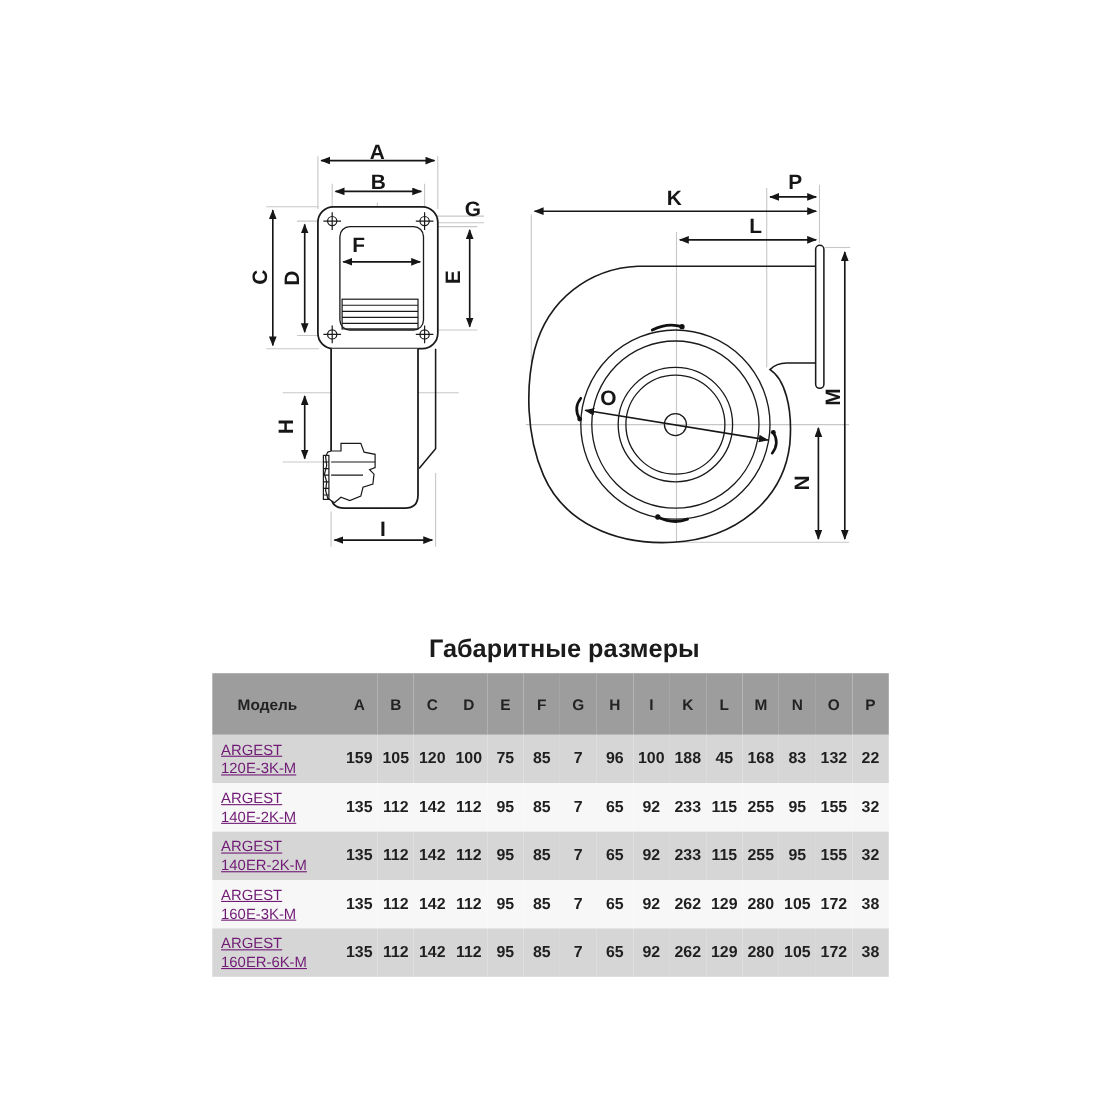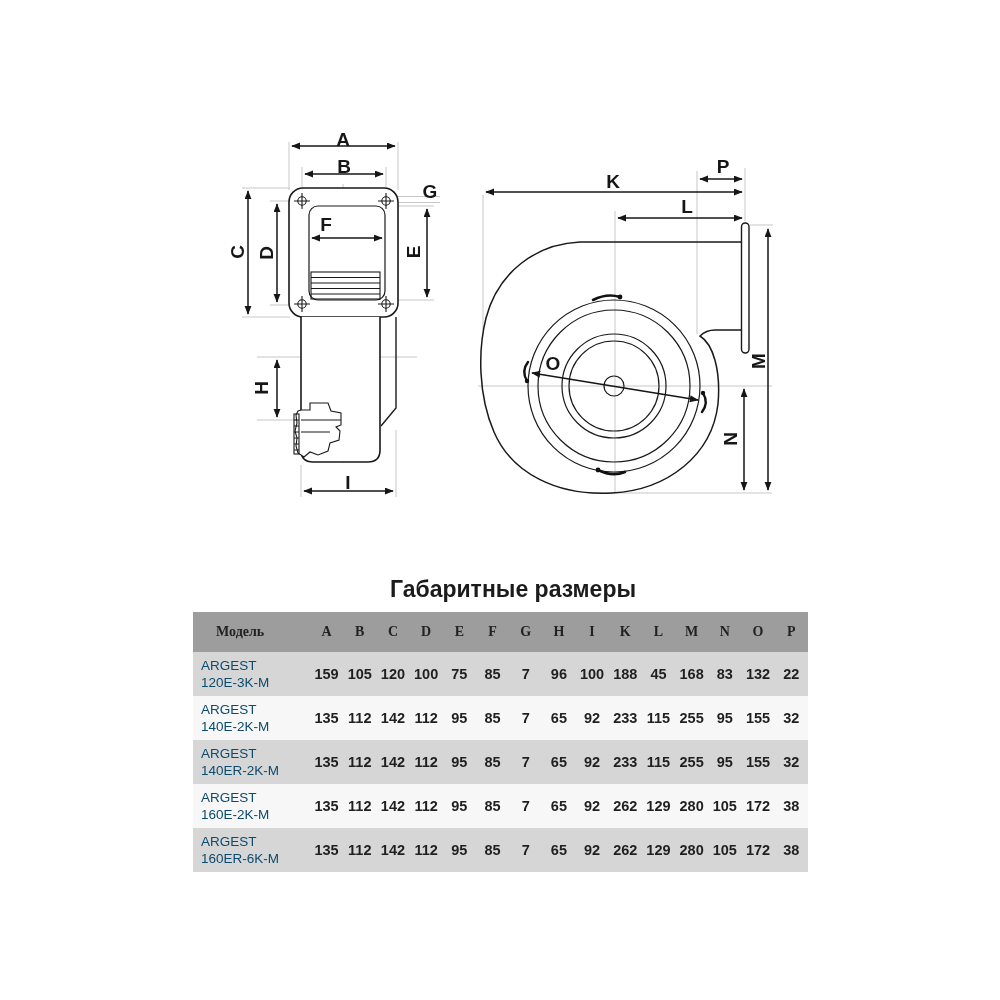--- a/index.html
+++ b/index.html
@@ -19,31 +19,31 @@
   .title{
     position:absolute;left:0;top:563px;width:1000px;margin:13px;
     text-align:center;font-size:23px;font-weight:bold;color:#1b1b1b;
   }
   table.dims{
     position:absolute;left:193px;top:612px;width:615px;
     border-collapse:collapse;table-layout:fixed;
   }
   table.dims th, table.dims td{padding:0;}
   table.dims thead th{
-    height:40px;font-size:14px;font-weight:bold;color:#222;
-    text-align:center;vertical-align:middle;font-family:Liberation Serif, serif;
+    height:56px;font-size:14px;font-weight:bold;color:#222;
+    text-align:center;vertical-align:middle;
   }
   table.dims thead th.model-h{text-align:left;padding-left:23px;width:94px;}
   table.dims tbody td{
     height:44px;text-align:center;vertical-align:middle;
     font-size:14.5px;font-weight:bold;color:#1f1f1f;
   }
   table.dims tbody td.model{
     text-align:left;padding-left:8px;font-weight:normal;
-    font-size:13.5px;color:#0c4a6e;line-height:17px;
+    font-size:13.5px;color:#701a75;line-height:17px;text-decoration:underline;
   }
 </style>
 </head>
 <body>
 
 <div class="drawings">
   <svg width="1000" height="560" viewBox="0 0 1000 560">
     <defs>
       <marker id="ah" markerWidth="10" markerHeight="8" refX="8.2" refY="3.5" orient="auto-start-reverse" markerUnits="userSpaceOnUse">
         <path d="M0,0 L9,3.5 L0,7 Z" fill="#161616"></path>
@@ -257,21 +257,21 @@
         <td>233</td>
         <td>115</td>
         <td>255</td>
         <td>95</td>
         <td>155</td>
         <td>32</td>
       </tr>
       <tr style="background: rgb(247, 247, 247);">
         <td class="model">
           <div>ARGEST</div>
-          <div>160E-2K-M</div>
+          <div>160E-3K-M</div>
         </td>
         <td>135</td>
         <td>112</td>
         <td>142</td>
         <td>112</td>
         <td>95</td>
         <td>85</td>
         <td>7</td>
         <td>65</td>
         <td>92</td>

